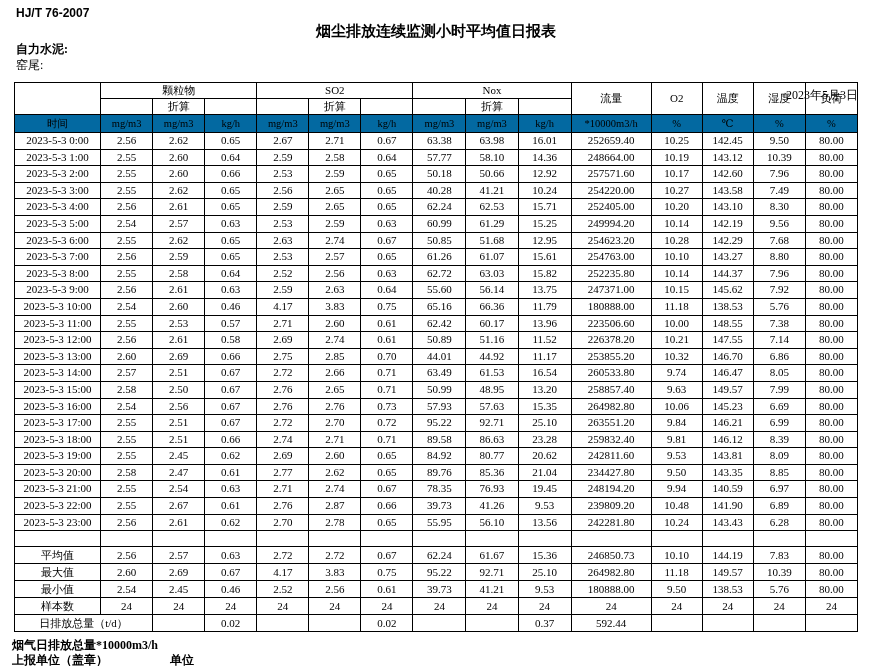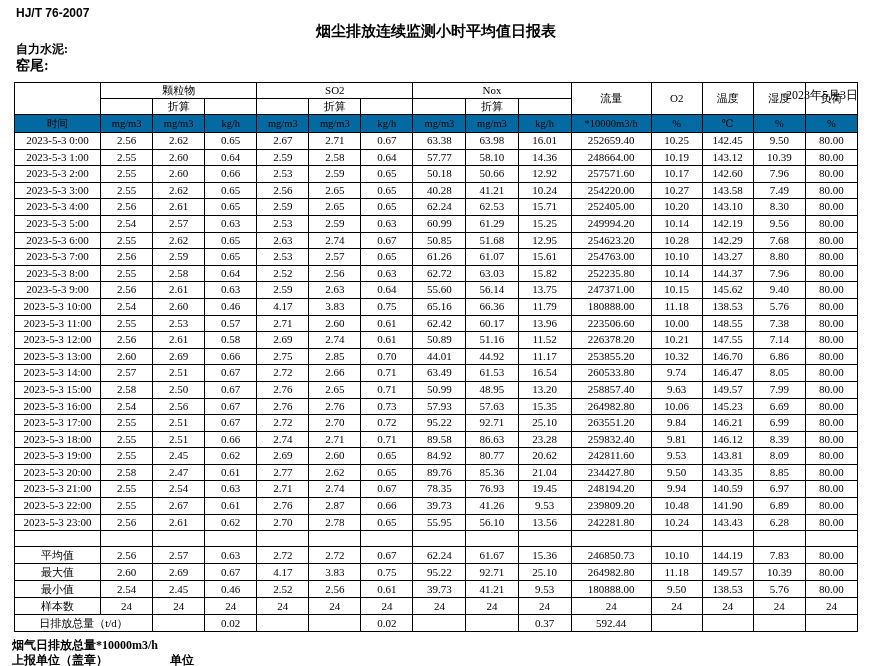--- a/index.html
+++ b/index.html
@@ -5,21 +5,21 @@
   html,body{margin:0;padding:0;}
   body{
     width:873px;height:666px;background:#ffffff;color:#000;
     font-family:"Liberation Serif","DejaVu Serif",serif;
     position:relative;overflow:hidden;
   }
   .abs{position:absolute;}
   .std-code{left:16px;top:6px;font-weight:bold;font-size:12px;font-family:"Liberation Sans",sans-serif;}
   .doc-title{left:14px;width:844px;top:22px;text-align:center;font-weight:bold;font-size:15px;}
   .company{left:16px;top:41px;font-weight:bold;font-size:12px;}
-  .location{left:16px;top:57px;font-weight:bold;font-size:14px;}
+  .location{left:16px;top:57px;font-weight:normal;font-size:12px;}
   .report-date{left:14px;width:844px;top:66px;text-align:right;font-size:12px;margin-top:21px;}
 
   table.report{
     position:absolute;left:14px;top:82px;
     border-collapse:collapse;table-layout:fixed;width:844px;
   }
   table.report td{
     border:1px solid #000;text-align:center;vertical-align:middle;
     padding:0;overflow:hidden;white-space:nowrap;
     font-size:11px;height:15.6px;line-height:15.6px;
@@ -263,21 +263,21 @@
         <td>0.63</td>
         <td>2.59</td>
         <td>2.63</td>
         <td>0.64</td>
         <td>55.60</td>
         <td>56.14</td>
         <td>13.75</td>
         <td>247371.00</td>
         <td>10.15</td>
         <td>145.62</td>
-        <td>9.40</td>
+        <td>7.92</td>
         <td>80.00</td>
       </tr>
       <tr class="data-row">
         <td>2023-5-3 10:00</td>
         <td>2.54</td>
         <td>2.60</td>
         <td>0.46</td>
         <td>4.17</td>
         <td>3.83</td>
         <td>0.75</td>

